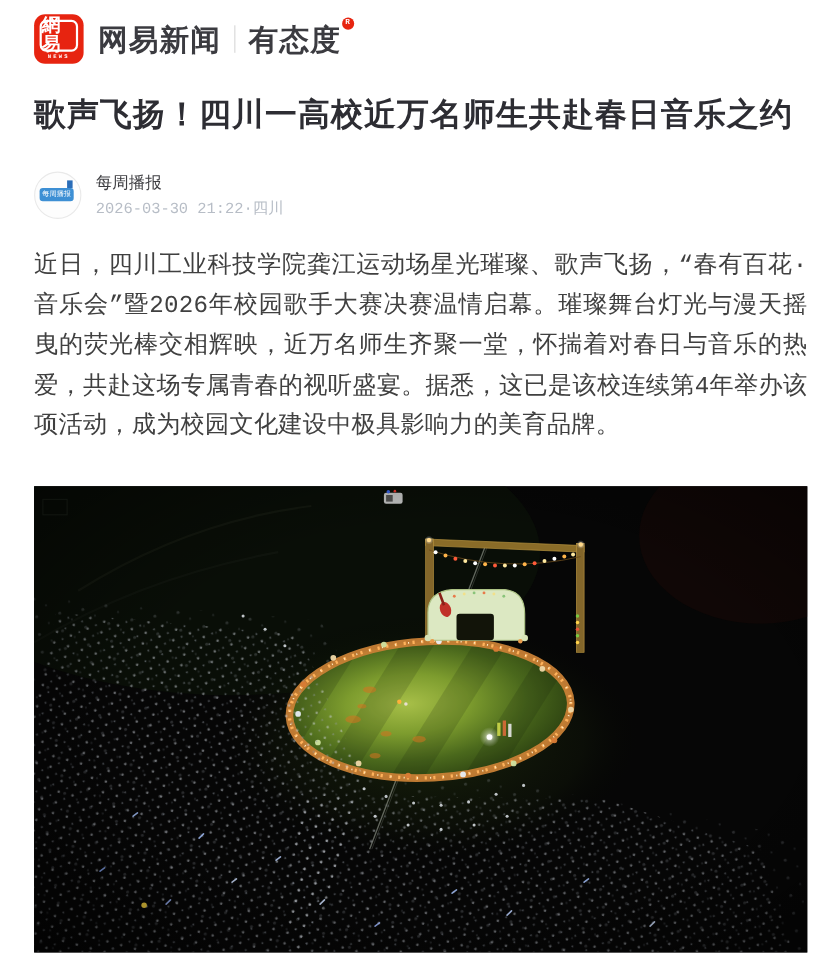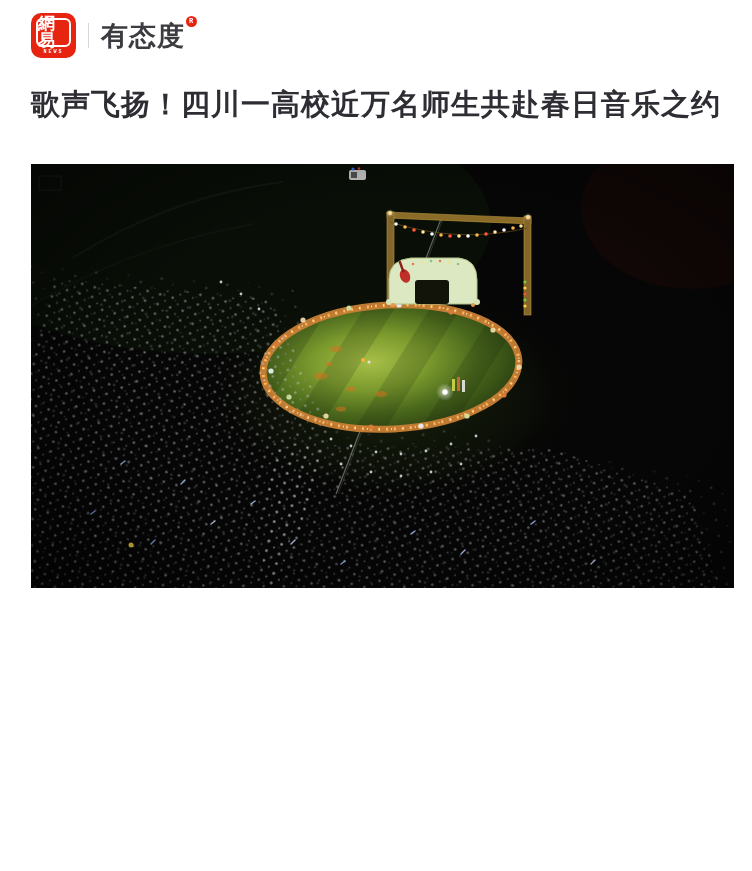--- a/index.html
+++ b/index.html
@@ -77,27 +77,39 @@
 <div class="page">
   <div class="content">
 
     <div class="site-header">
       <div class="logo">
         <div class="frame">
           <span class="cn">網易</span>
         </div>
         <span class="en">NEWS</span>
       </div>
+      <div class="brand">网易新闻</div>
       <div class="hdr-divider"></div>
       <div class="slogan"><span>有态度</span><span class="rmark">R</span></div>
     </div>
 
     <h1 class="article-title">歌声飞扬！四川一高校近万名师生共赴春日音乐之约</h1>
 
-
+    <div class="author-row">
+      <div class="avatar">
+        <span class="bld"></span>
+        <span class="pill">每周播报</span>
+      </div>
+      <div class="author-info">
+        <div class="author-name">每周播报</div>
+        <div class="publish-meta">2026-03-30 21:22·四川</div>
+      </div>
+    </div>
+
+    <p class="article-body">近日，四川工业科技学院龚江运动场星光璀璨、歌声飞扬，“春有百花·音乐会”暨2026年校园歌手大赛决赛温情启幕。璀璨舞台灯光与漫天摇曳的荧光棒交相辉映，近万名师生齐聚一堂，怀揣着对春日与音乐的热爱，共赴这场专属青春的视听盛宴。据悉，这已是该校连续第4年举办该项活动，成为校园文化建设中极具影响力的美育品牌。</p>
 
     <figure class="article-photo" style="margin-left:0;margin-right:0;">
       <svg width="703" height="424" viewBox="0 0 703 424" xmlns="http://www.w3.org/2000/svg">
         <defs>
           <radialGradient id="lawn" cx="42%" cy="45%" r="62%">
             <stop offset="0%" stop-color="#a7bf48"></stop>
             <stop offset="35%" stop-color="#7d9c2e"></stop>
             <stop offset="68%" stop-color="#4a681c"></stop>
             <stop offset="100%" stop-color="#2a3f10"></stop>
           </radialGradient>

